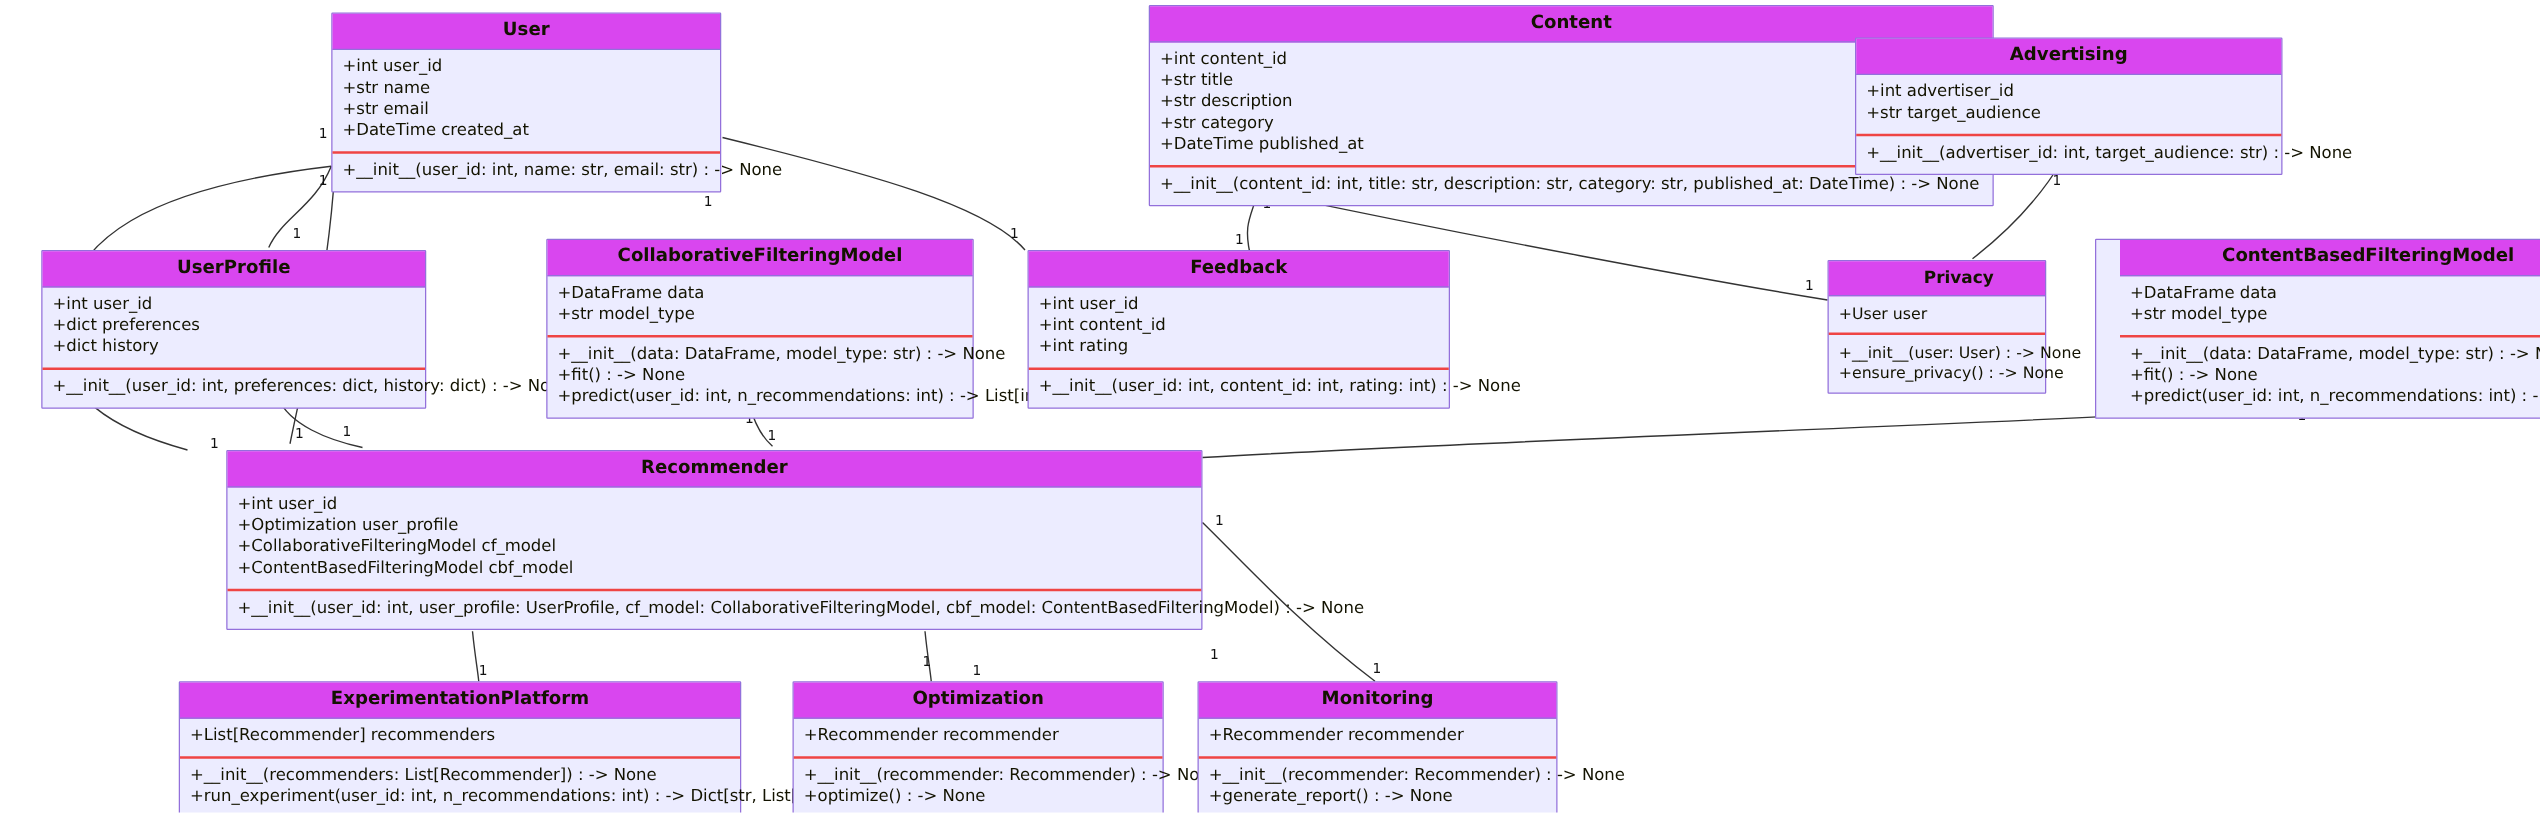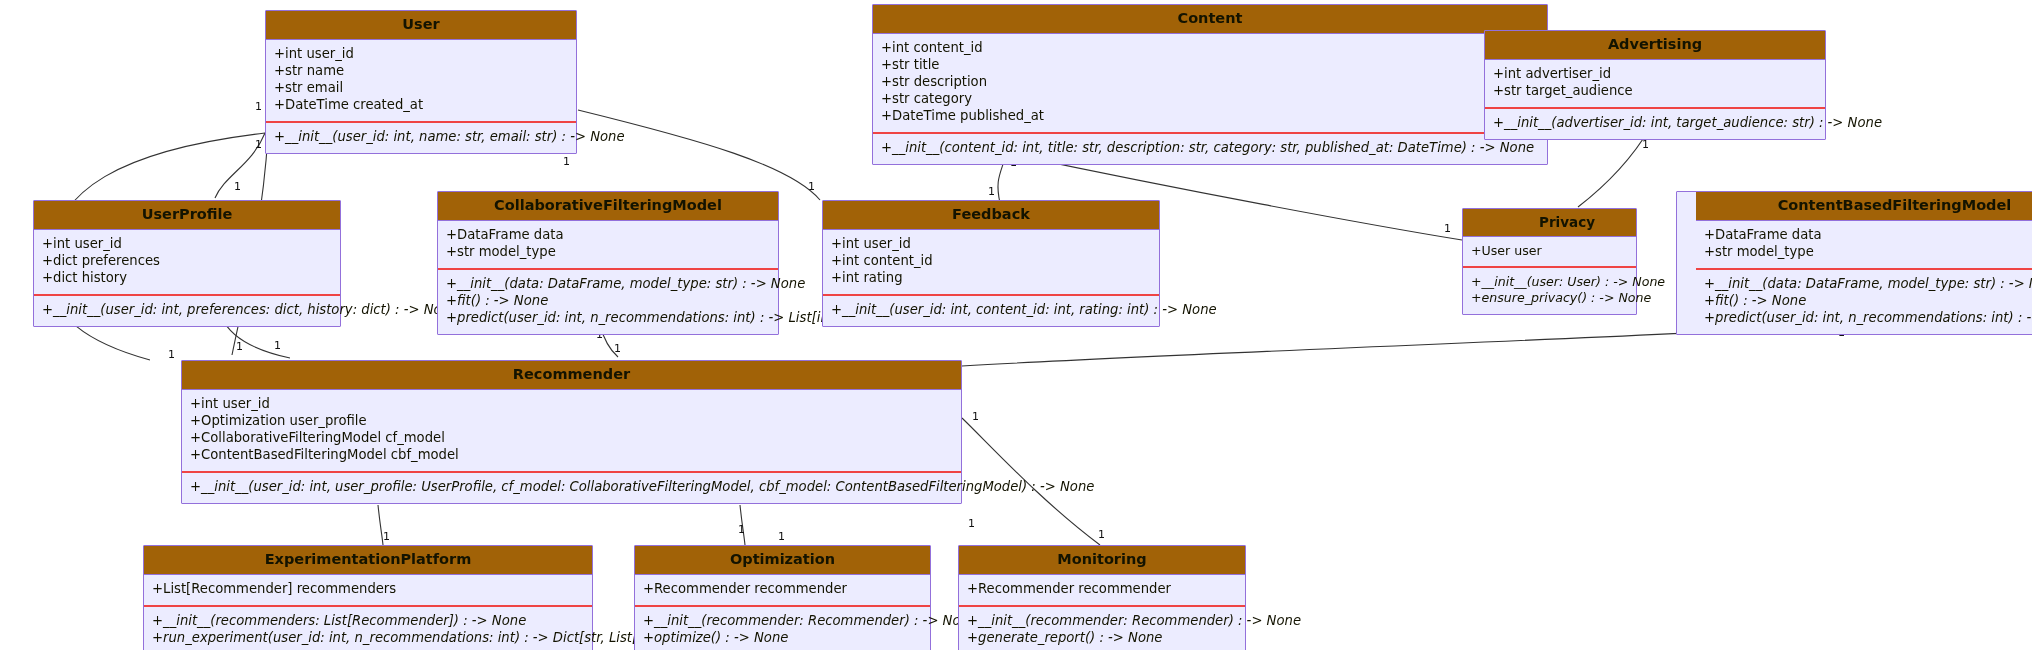--- a/index.html
+++ b/index.html
@@ -18,30 +18,30 @@
     border:1px solid #9370db;
     background:#ececff;
     border-radius:1px;
   }
   .node-title{
     text-align:center;
     font-weight:bold;
     font-size:14.5px;
     color:#131300;
     padding:6px 8px 7px 8px;
-    background:#a16207;
+    background:#d946ef;
     border-bottom:1px solid #9370db;
     line-height:1.05;
     white-space:nowrap;
   }
   .node-section{
     padding:6px 8px 7px 8px;
     border-bottom:2px solid #ef4444;
   }
-  .node-section:last-child{border-bottom:none;font-style:italic;}
+  .node-section:last-child{border-bottom:none;}
   .node-section .row{
     font-size:13.2px;
     color:#131300;
     line-height:1.28;
     white-space:nowrap;
   }
   .node-small .node-title{font-size:13.5px;padding-left:43px;}
   .node-small .node-section .row{font-size:12.6px;}
 </style>
 </head>
@@ -106,21 +106,21 @@
       <div class="row">+int user_id</div>
       <div class="row">+str name</div>
       <div class="row">+str email</div>
       <div class="row">+DateTime created_at</div>
     </div>
     <div class="node-section">
       <div class="row">+__init__(user_id: int, name: str, email: str) : -&gt; None</div>
     </div>
   </div>
 
-  <div class="node" style="left:872px;top:4px;width:676px;">
+  <div class="node" style="left:919px;top:4px;width:676px;">
     <div class="node-title">Content</div>
     <div class="node-section">
       <div class="row">+int content_id</div>
       <div class="row">+str title</div>
       <div class="row">+str description</div>
       <div class="row">+str category</div>
       <div class="row">+DateTime published_at</div>
     </div>
     <div class="node-section">
       <div class="row">+__init__(content_id: int, title: str, description: str, category: str, published_at: DateTime) : -&gt; None</div>

